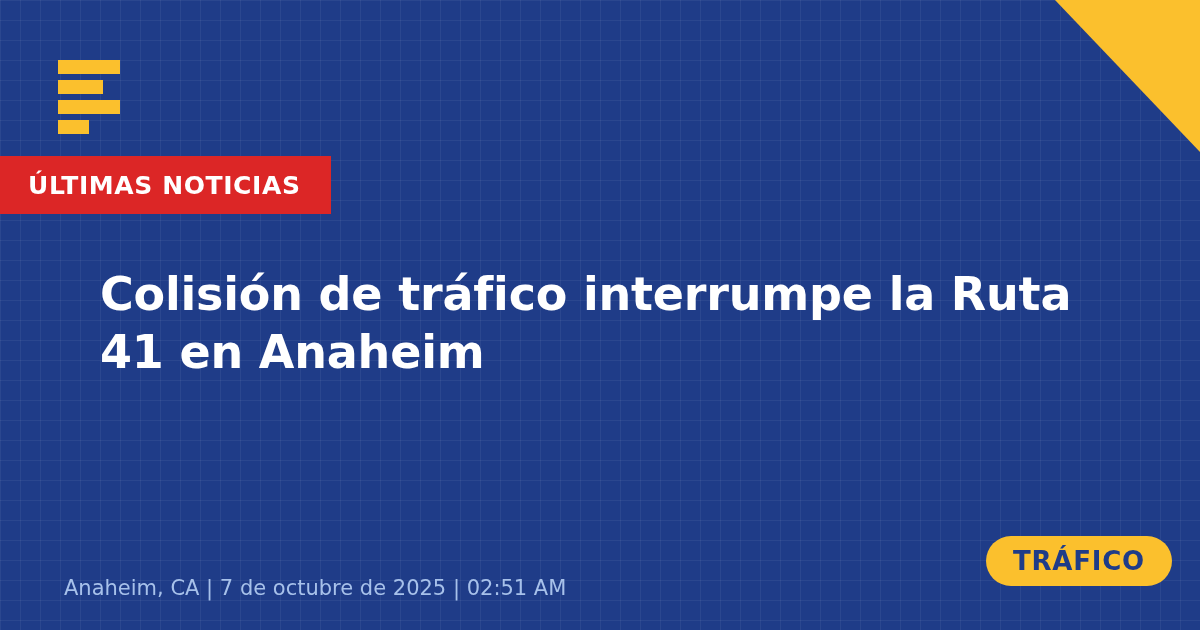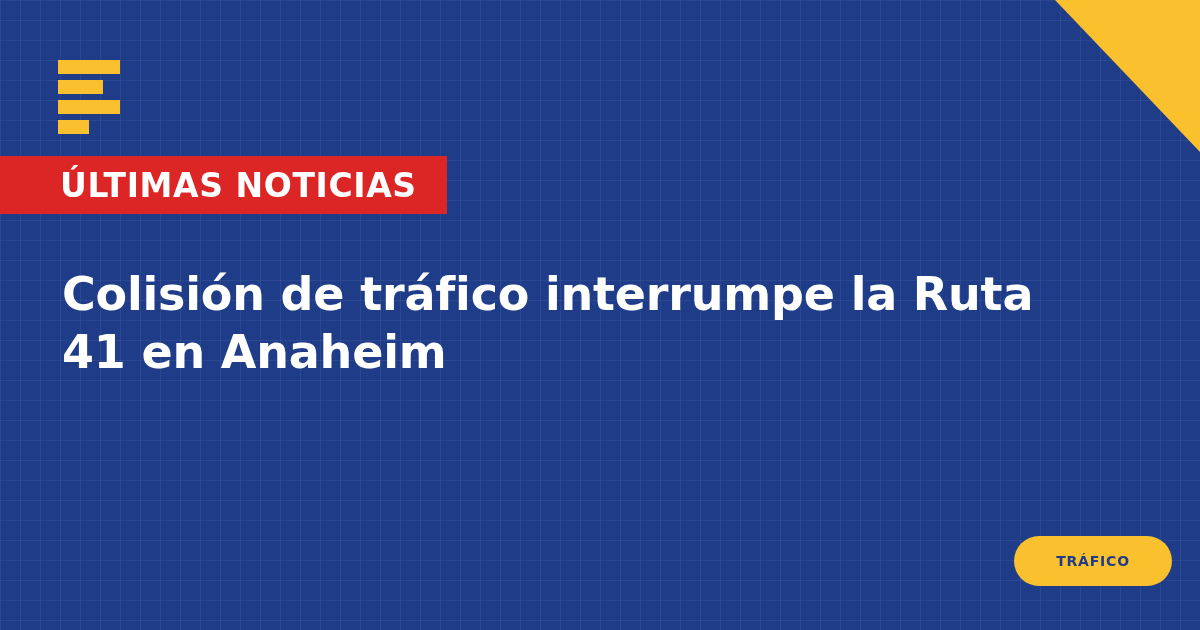--- a/index.html
+++ b/index.html
@@ -68,41 +68,40 @@
     top: 156px;
     height: 58px;
     padding: 0 30px 0 28px;
     display: flex;
     align-items: center;
     background-color: #dc2626;
     box-sizing: border-box;
   }
   #breaking-banner-label {
     color: #ffffff;
-    font-size: 33px;
+    font-size: 25px;
     font-weight: bold;
     letter-spacing: 0.6px;
     line-height: 1;
     white-space: nowrap;
-    margin-left: 32px;
   }
 
   
   #headline {
     position: absolute;
     left: 62px;
     top: 234px;
     width: 1090px;
     color: #ffffff;
     font-size: 46px;
     font-weight: bold;
     line-height: 58px;
     letter-spacing: -0.2px;
   }
-  #headline .hl-line { display: block; white-space: nowrap; }
+  #headline .hl-line { display: block; white-space: nowrap; margin-left: 38px; }
 
   
   #subtitle {
     position: absolute;
     left: 64px;
     top: 382px;
     width: 1000px;
     color: #93b4e8;
     font-size: 24px;
     font-weight: normal;
@@ -131,21 +130,21 @@
     padding: 0 27px;
     box-sizing: border-box;
     display: flex;
     align-items: center;
     justify-content: center;
     background-color: #fbc02d;
     border-radius: 25px;
   }
   #category-pill-label {
     color: #1f3c88;
-    font-size: 14px;
+    font-size: 26px;
     font-weight: bold;
     letter-spacing: 0.8px;
     line-height: 1;
     white-space: nowrap;
   }
 </style>
 </head>
 <body>
 
 <div id="card">
@@ -166,18 +165,19 @@
   <div id="breaking-banner">
     <span id="breaking-banner-label">ÚLTIMAS NOTICIAS</span>
   </div>
 
   <h1 id="headline">
     <span class="hl-line">Colisión de tráfico interrumpe la Ruta</span>
     <span class="hl-line">41 en Anaheim</span>
   </h1>
 
 
+  <div id="footer-meta">Anaheim, CA | 7 de octubre de 2025 | 02:51 AM</div>
 
   <div id="category-pill">
     <span id="category-pill-label">TRÁFICO</span>
   </div>
 
 </div>
 
 </body></html>

